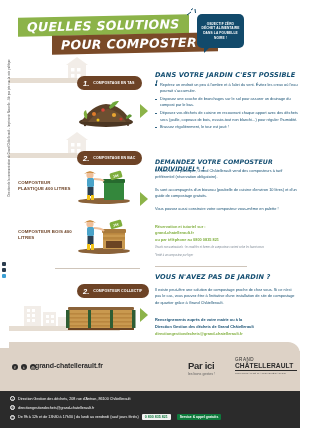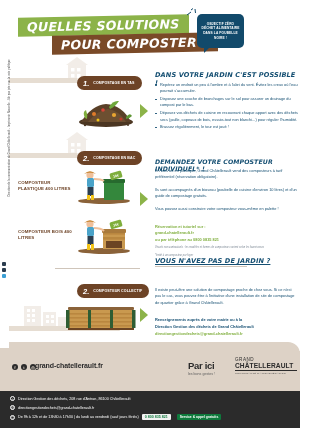--- a/index.html
+++ b/index.html
@@ -373,21 +373,21 @@
       <span>ou par téléphone au</span>
       <span>0800 0835 821</span>
     </div>
   </div>
 
   <div class="fine" style="left:155px;top:246px;">Visuels non contractuels : les modèles et formes de composteurs varient selon les fournisseurs</div>
   <div class="fine" style="left:155px;top:254px;">*limité à un composteur par foyer</div>
 
   <div class="divider" style="left:155px;top:266px;width:92px;"></div>
 
-  <div class="sec-head" style="left:155px;top:257px;text-decoration:underline;">VOUS N'AVEZ PAS DE JARDIN ?</div>
+  <div class="sec-head" style="left:155px;top:273px;">VOUS N'AVEZ PAS DE JARDIN ?</div>
   <div class="body-txt" style="left:155px;top:287px;">Il existe peut-être une solution de compostage proche de chez vous. Si ce n'est pas le cas, vous pouvez être à l'initiative d'une installation de site de compostage de quartier grâce à Grand Châtellerault.</div>
   <div class="body-txt" style="left:155px;top:317px;font-weight:bold;">Renseignements auprès de votre mairie ou à la</div>
   <div class="body-txt" style="left:155px;top:324px;font-weight:bold;">Direction Gestion des déchets de Grand Châtellerault</div>
   <div class="body-txt accent" style="left:155px;top:331px;">directiongestiondechets@grand-chatellerault.fr</div>
 
   <div class="footer-top"></div>
 
   <div class="social" style="left:12px;top:364px;">
     <span class="ic">f</span>
     <span class="ic">t</span>

